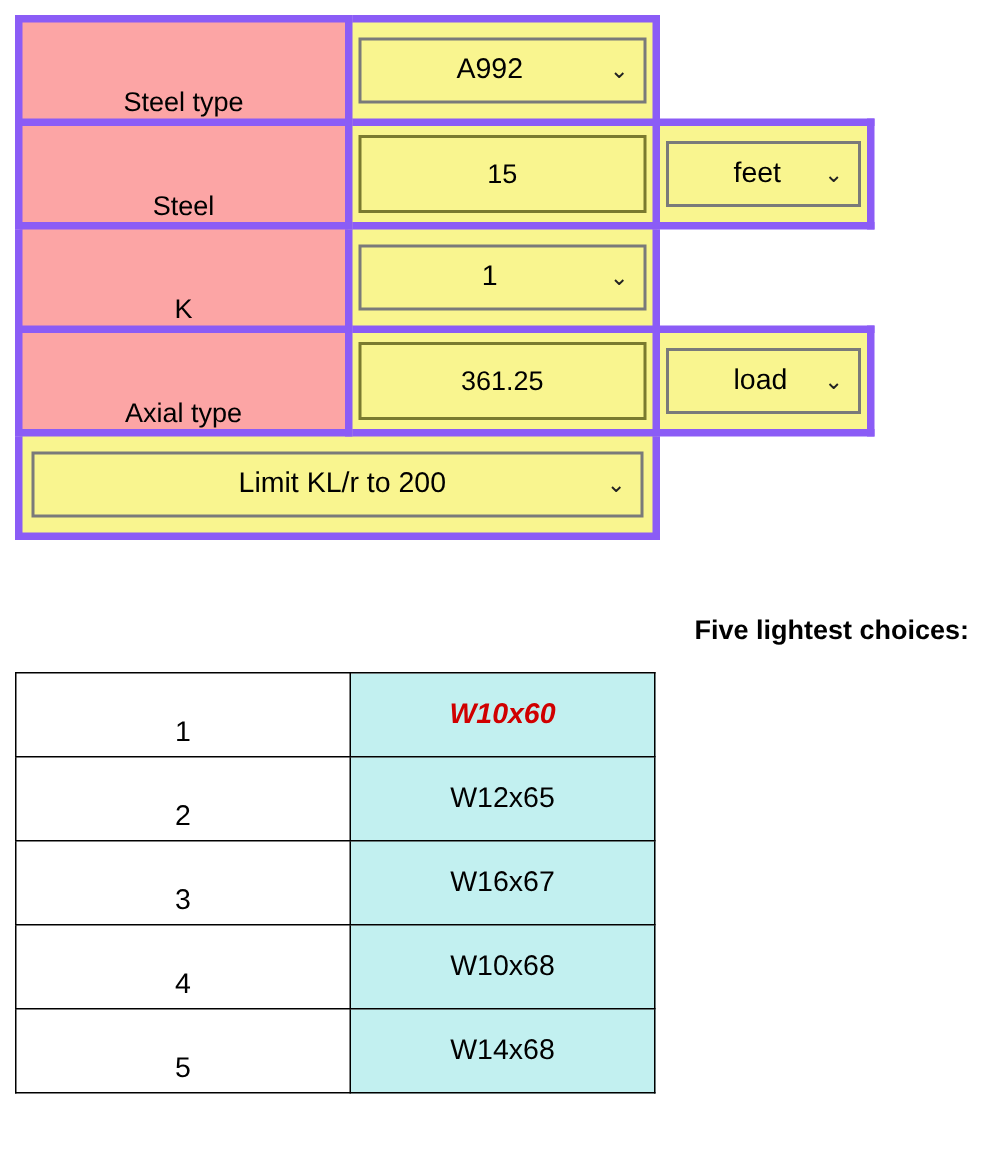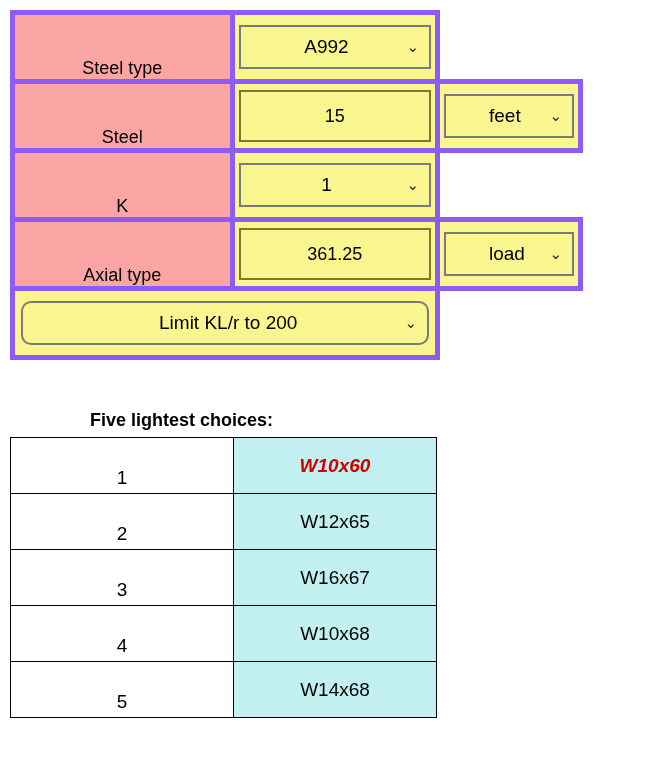--- a/index.html
+++ b/index.html
@@ -82,21 +82,22 @@
     border: 2px solid #7a7a2f;
     background: #f9f58f;
     height: 52px;
     box-sizing: border-box;
     font-size: 18px;
   }
 
   .results-heading {
     font-weight: bold;
     font-size: 18px;
-    margin: 0 0 6px 80px;
+    margin: 0 0 17px 80px;
+    text-align: right;
   }
   .results-table {
     border-collapse: collapse;
   }
   .results-table td {
     border: 1px solid #000;
     height: 50px;
     text-align: center;
     font-size: 19px;
   }
@@ -165,21 +166,21 @@
     </td>
     <td class="unit-cell">
       <div class="dd left wide">
         <span class="val">load</span>
         <span class="chev">⌄</span>
       </div>
     </td>
   </tr>
   <tr>
     <td class="limit-cell" colspan="2">
-      <div class="dd wide" style="justify-content:flex-end;border-radius:10px;">
+      <div class="dd wide" style="justify-content:flex-end;">
         <span class="val" style="text-align:center;">Limit KL/r to 200</span>
         <span class="chev">⌄</span>
       </div>
     </td>
     <td class="noborder"></td>
   </tr>
 </tbody>
   </table>
 
 <div class="results-heading">Five lightest choices:</div>

